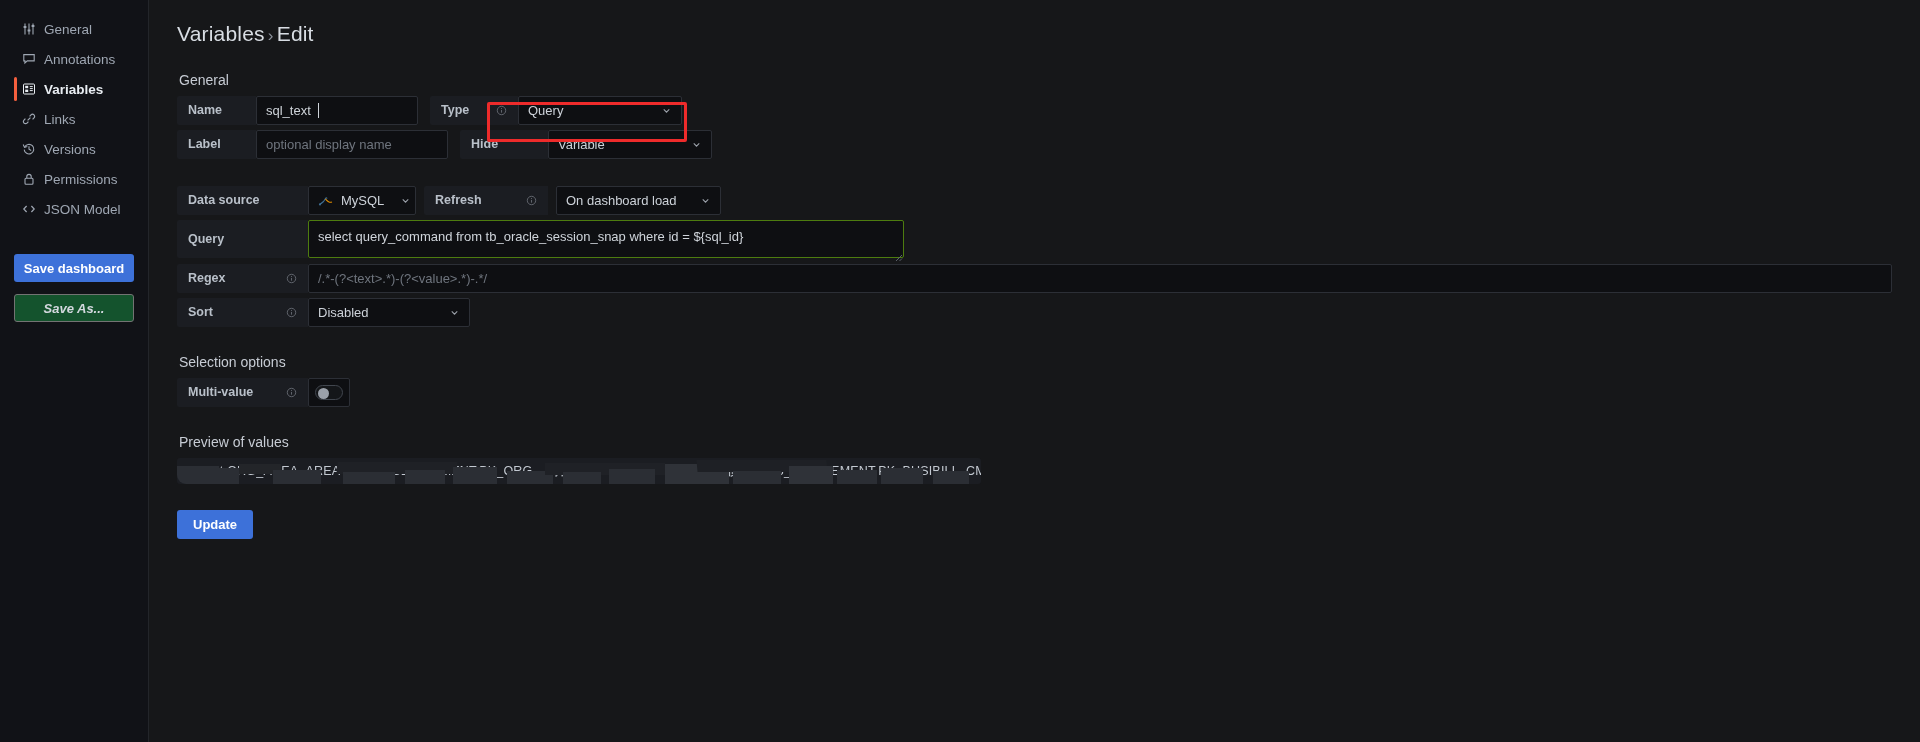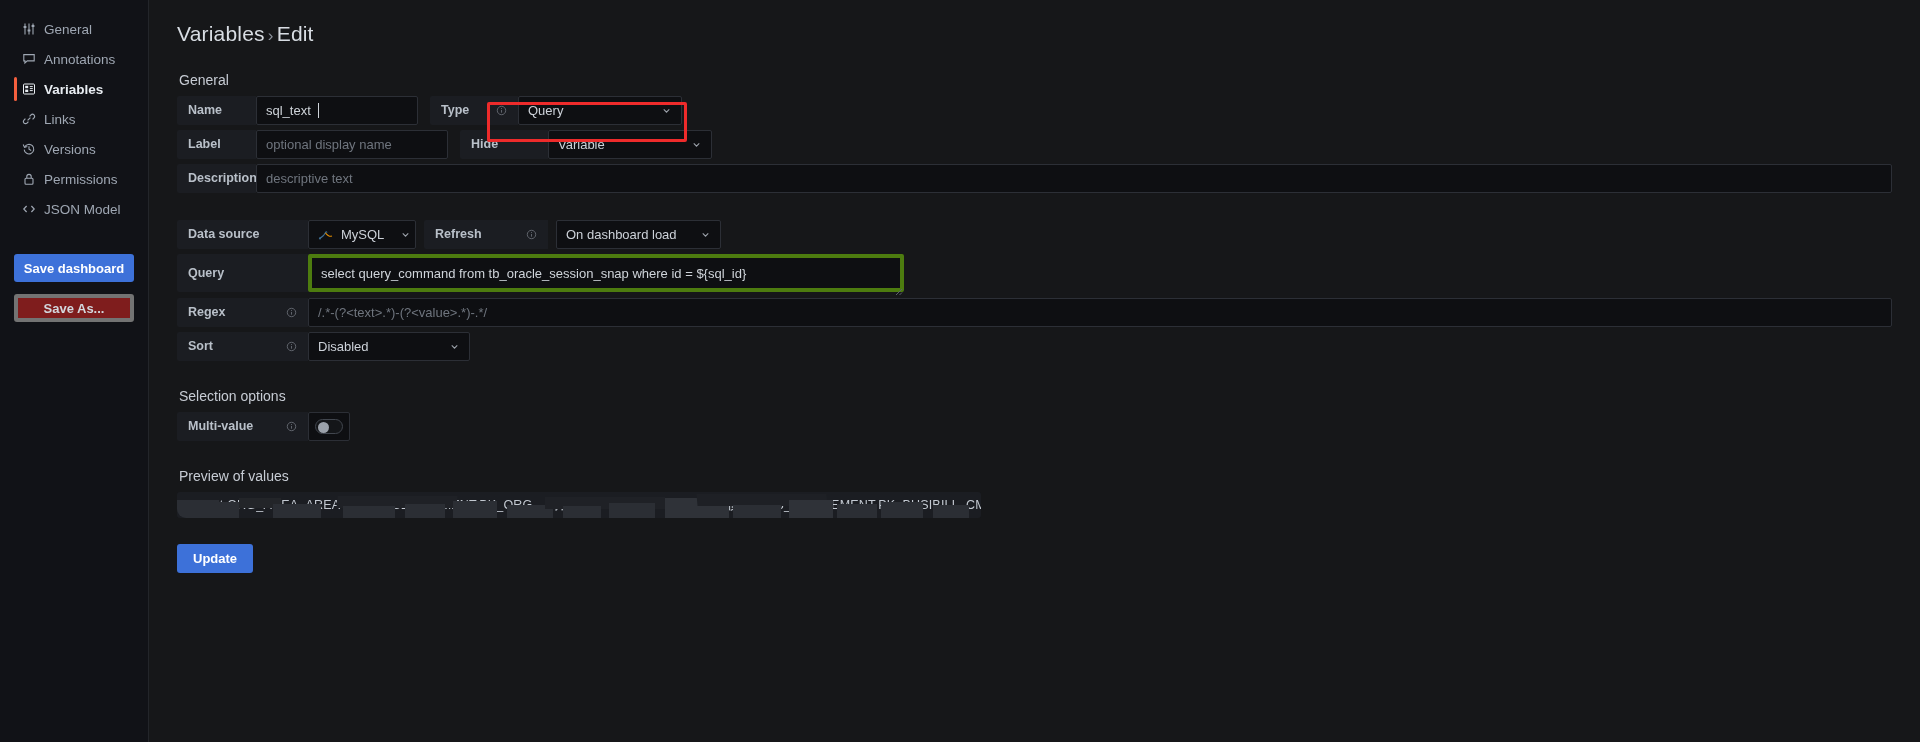--- a/index.html
+++ b/index.html
@@ -42,21 +42,21 @@
     margin: 0 14px 12px 14px;
     height: 28px;
     border-radius: 3px;
     display: flex; align-items: center; justify-content: center;
     font-size: 13px; font-weight: bold;
     cursor: pointer;
     border: none;
     font-family: "Liberation Sans", sans-serif;
   }
   .side-btn.primary { background: #3d71d9; color: #ffffff; }
-  .side-btn.secondary { background: #7f1d1d; color: #d3d8de; border: 4px solid #737373; }
+  .side-btn.secondary { background: #14532d; color: #d3d8de; border: 1px solid #737373; font-style: italic; }
 
   
   .main {
     flex: 1;
     background: #161719;
     border-left: 1px solid #23252a;
     padding: 22px 28px 0 28px;
     overflow: hidden;
     position: relative;
   }
@@ -130,21 +130,21 @@
 
   .ds-logo {
     width: 17px; height: 13px; flex: 0 0 17px;
     display: inline-flex; align-items: flex-end; justify-content: center;
   }
   .query-row { align-items: flex-start; }
   .query-row .lbl { height: 38px; }
   .query-box-outer { position: relative; width: 596px; height: 38px; }
   .query-box2 {
     position: absolute; inset: 0;
-    background: #0e0f12; border: 4px solid #4d7c0f; border-radius: 2px;
+    background: #0e0f12; border: 1px solid #4d7c0f; border-radius: 2px;
     color: #cfd4da; font-size: 13px;
     padding: 8px 9px; line-height: 16px;
     white-space: nowrap; overflow: hidden;
   }
   .resize-grip { position: absolute; right: 1px; bottom: 1px; width: 9px; height: 9px; }
 
   
   .toggle-cell {
     background: #0e0f12;
     border: 1px solid #2c2f36;
@@ -342,26 +342,20 @@
       <div class="sel sel-hide">
         <span>Variable</span>
         <span class="chev">
           <svg width="11" height="11" viewBox="0 0 12 12" fill="none" stroke="#9aa0a9" stroke-width="1.2">
               <polyline points="3,4.8 6,7.8 9,4.8"></polyline>
             </svg>
         </span>
       </div>
     </div>
 
-    <div class="row">
-      <div class="lbl lbl-w-name">Description</div>
-      <div class="inp inp-desc ph">
-        <span>descriptive text</span>
-      </div>
-    </div>
 
     <div class="section-gap"></div>
 
     
 
     <div class="row">
       <div class="lbl lbl-w-ds">Data source</div>
       <div class="sel sel-ds">
         <span class="ds-logo">
           <svg width="17" height="12" viewBox="0 0 34 24">

